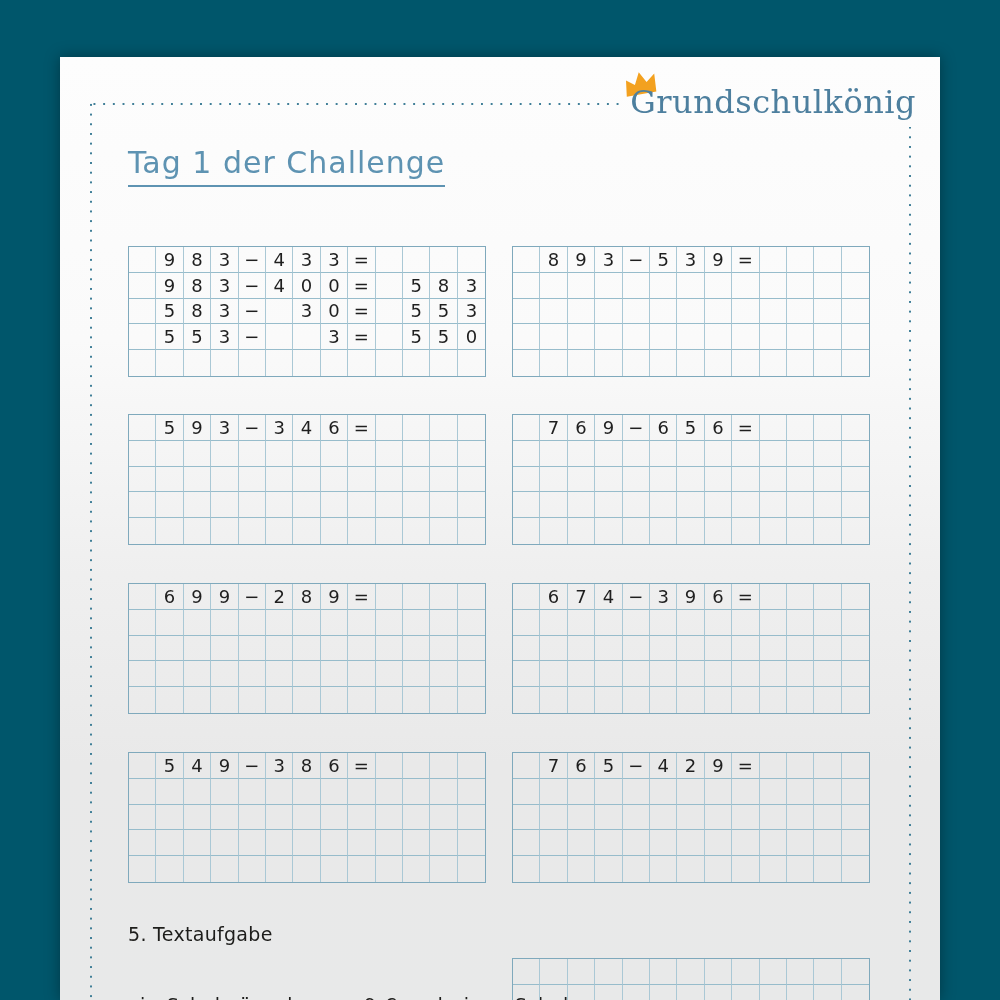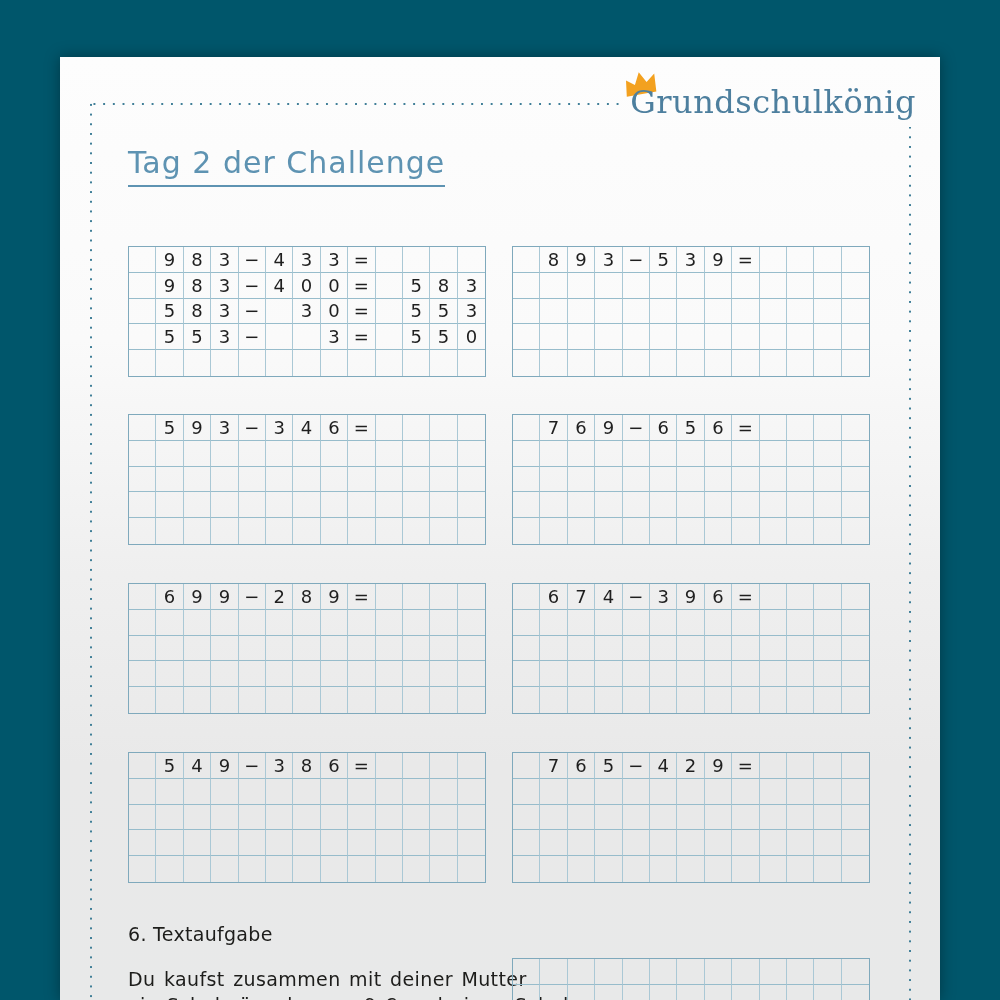--- a/index.html
+++ b/index.html
@@ -54,21 +54,21 @@
   <div class="dots dots-left"></div>
   <div class="dots dots-right"></div>
 
   <span class="crown">
     <svg width="36" height="26" viewBox="0 0 36 26">
       <path d="M2,24 L4,8 L12,14 L18,2 L24,13 L33,6 L32,24 Z" fill="#f3a11f"></path>
     </svg>
   </span>
   <div class="logo">Grundschulkönig</div>
 
-  <div class="title">Tag 2 der Challenge</div>
+  <div class="title">Tag 1 der Challenge</div>
 
 
   <div class="ws-grid g-left g-row1">
       <div class="cell"></div>
       <div class="cell">9</div>
       <div class="cell">8</div>
       <div class="cell">3</div>
       <div class="cell">−</div>
       <div class="cell">4</div>
       <div class="cell">3</div>
@@ -594,22 +594,21 @@
       <div class="cell" style="border-bottom: none;"></div>
       <div class="cell" style="border-bottom: none;"></div>
       <div class="cell" style="border-bottom: none;"></div>
       <div class="cell" style="border-bottom: none;"></div>
       <div class="cell" style="border-bottom: none;"></div>
       <div class="cell" style="border-bottom: none;"></div>
       <div class="cell" style="border-bottom: none;"></div>
       <div class="cell" style="border-right: none; border-bottom: none;"></div>
     </div>
 
-  <div class="h-task h2">6. Textaufgabe</div>
-  <div class="body-line line1">Du kaufst zusammen mit deiner Mutter</div>
+  <div class="h-task h2">5. Textaufgabe</div>
   <div class="body-line line2">ein Schulmäppchen zu 9 € und einen Schulranzen zu</div>
 
   <div class="ws-grid g-answer">
       <div class="cell"></div>
       <div class="cell"></div>
       <div class="cell"></div>
       <div class="cell"></div>
       <div class="cell"></div>
       <div class="cell"></div>
       <div class="cell"></div>

